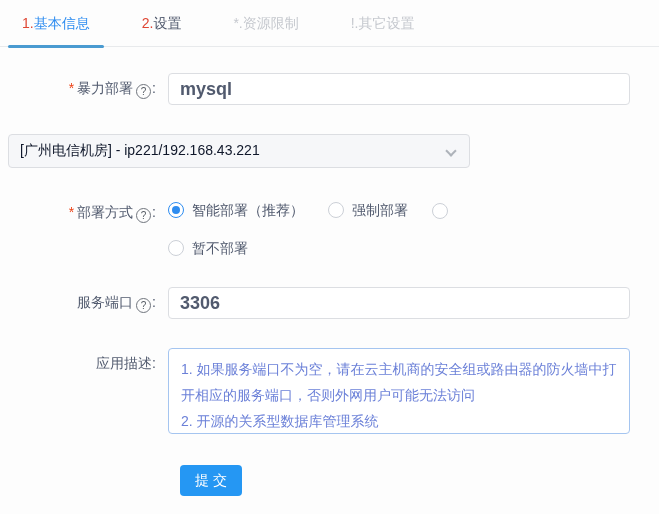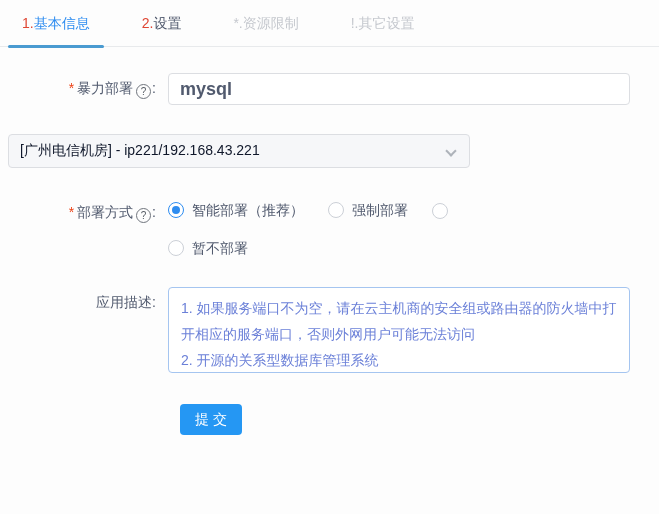--- a/index.html
+++ b/index.html
@@ -119,20 +119,28 @@
       </div>
       <div class="radio-line">
         <label class="radio">
           <span class="radio-circle"></span>
           <span>暂不部署</span>
         </label>
       </div>
     </div>
   </div>
 
+  <div class="row">
+    <div class="label-col">
+      <span>服务端口</span><span class="help">?</span><span>:</span>
+    </div>
+    <div class="control-col">
+      <input class="text-input" type="text" value="3306" style="">
+    </div>
+  </div>
 
   <div class="row" style="margin-bottom:0;">
     <div class="label-col">
       <span>应用描述</span><span>:</span>
     </div>
     <div class="control-col">
       <textarea class="desc-area" style="">1. 如果服务端口不为空，请在云主机商的安全组或路由器的防火墙中打开相应的服务端口，否则外网用户可能无法访问
 2. 开源的关系型数据库管理系统</textarea>
     </div>
   </div>

